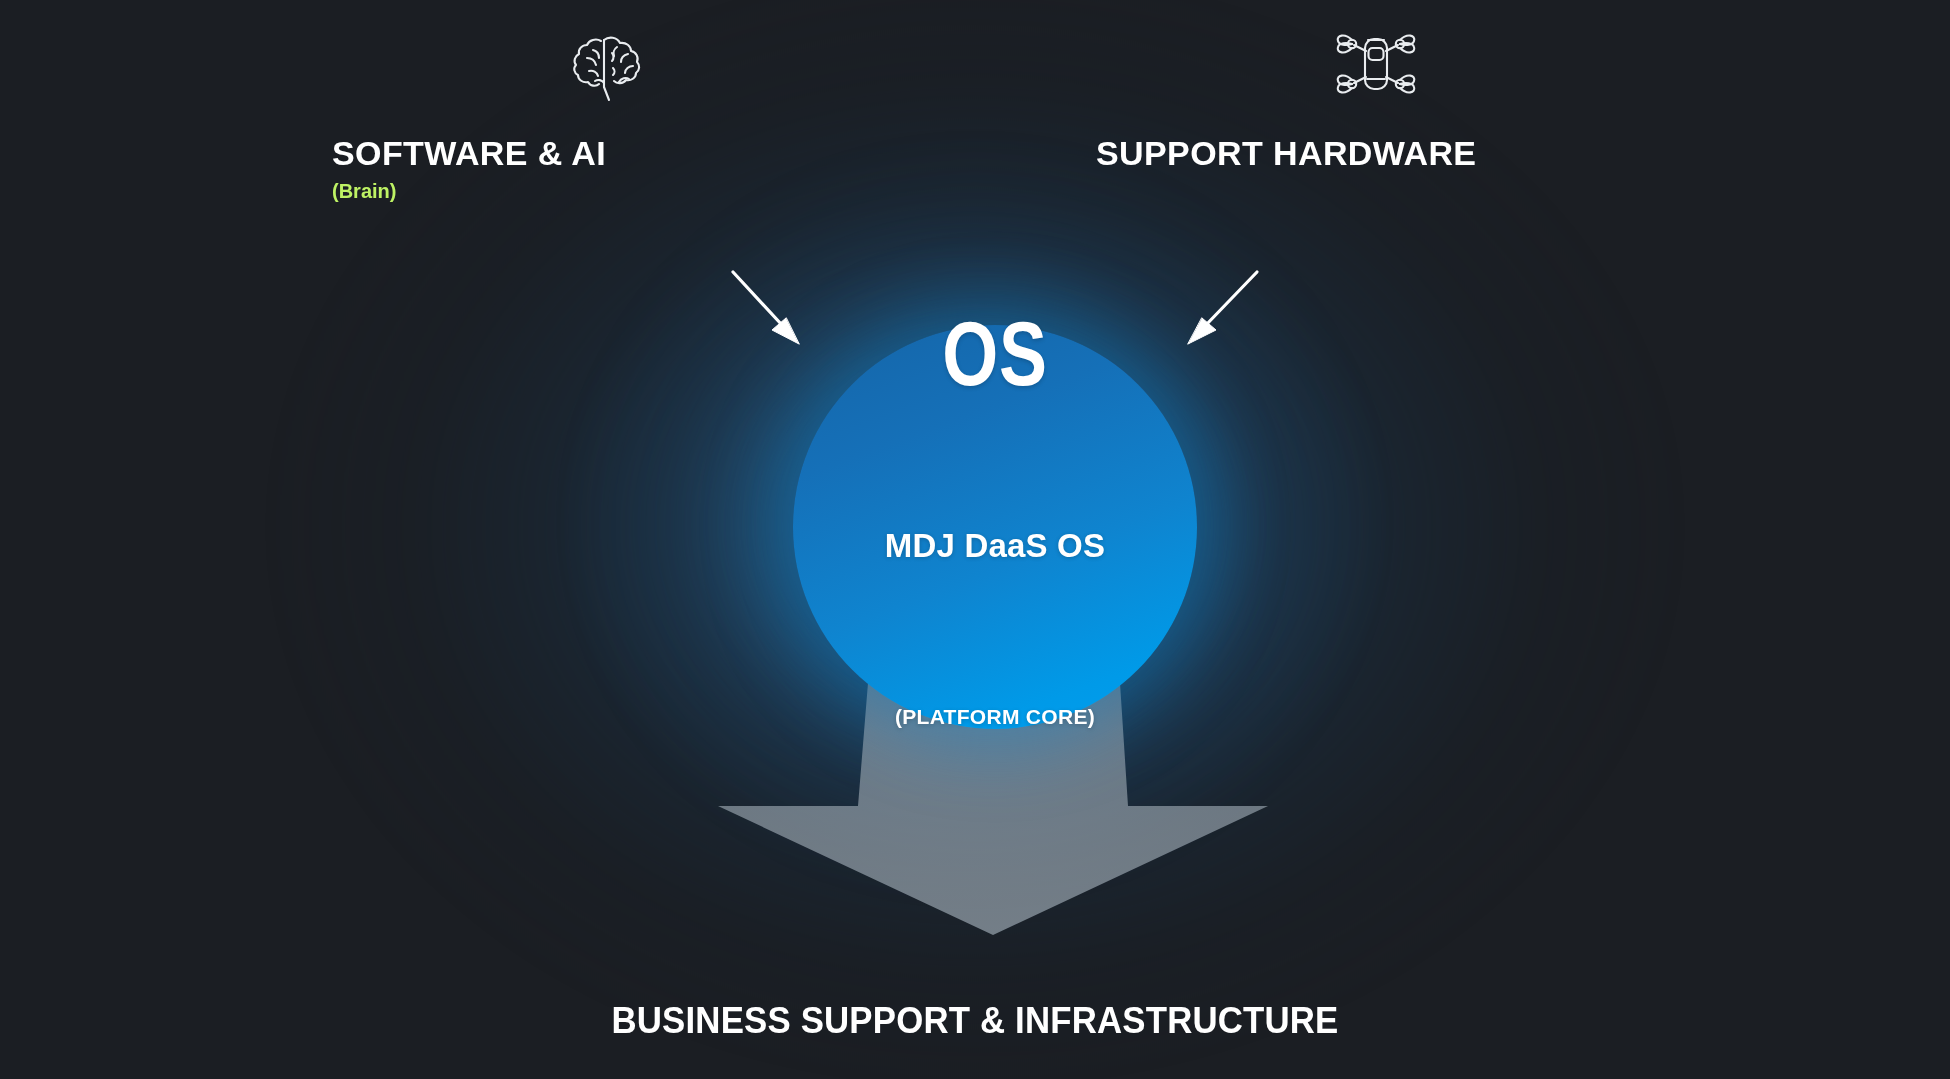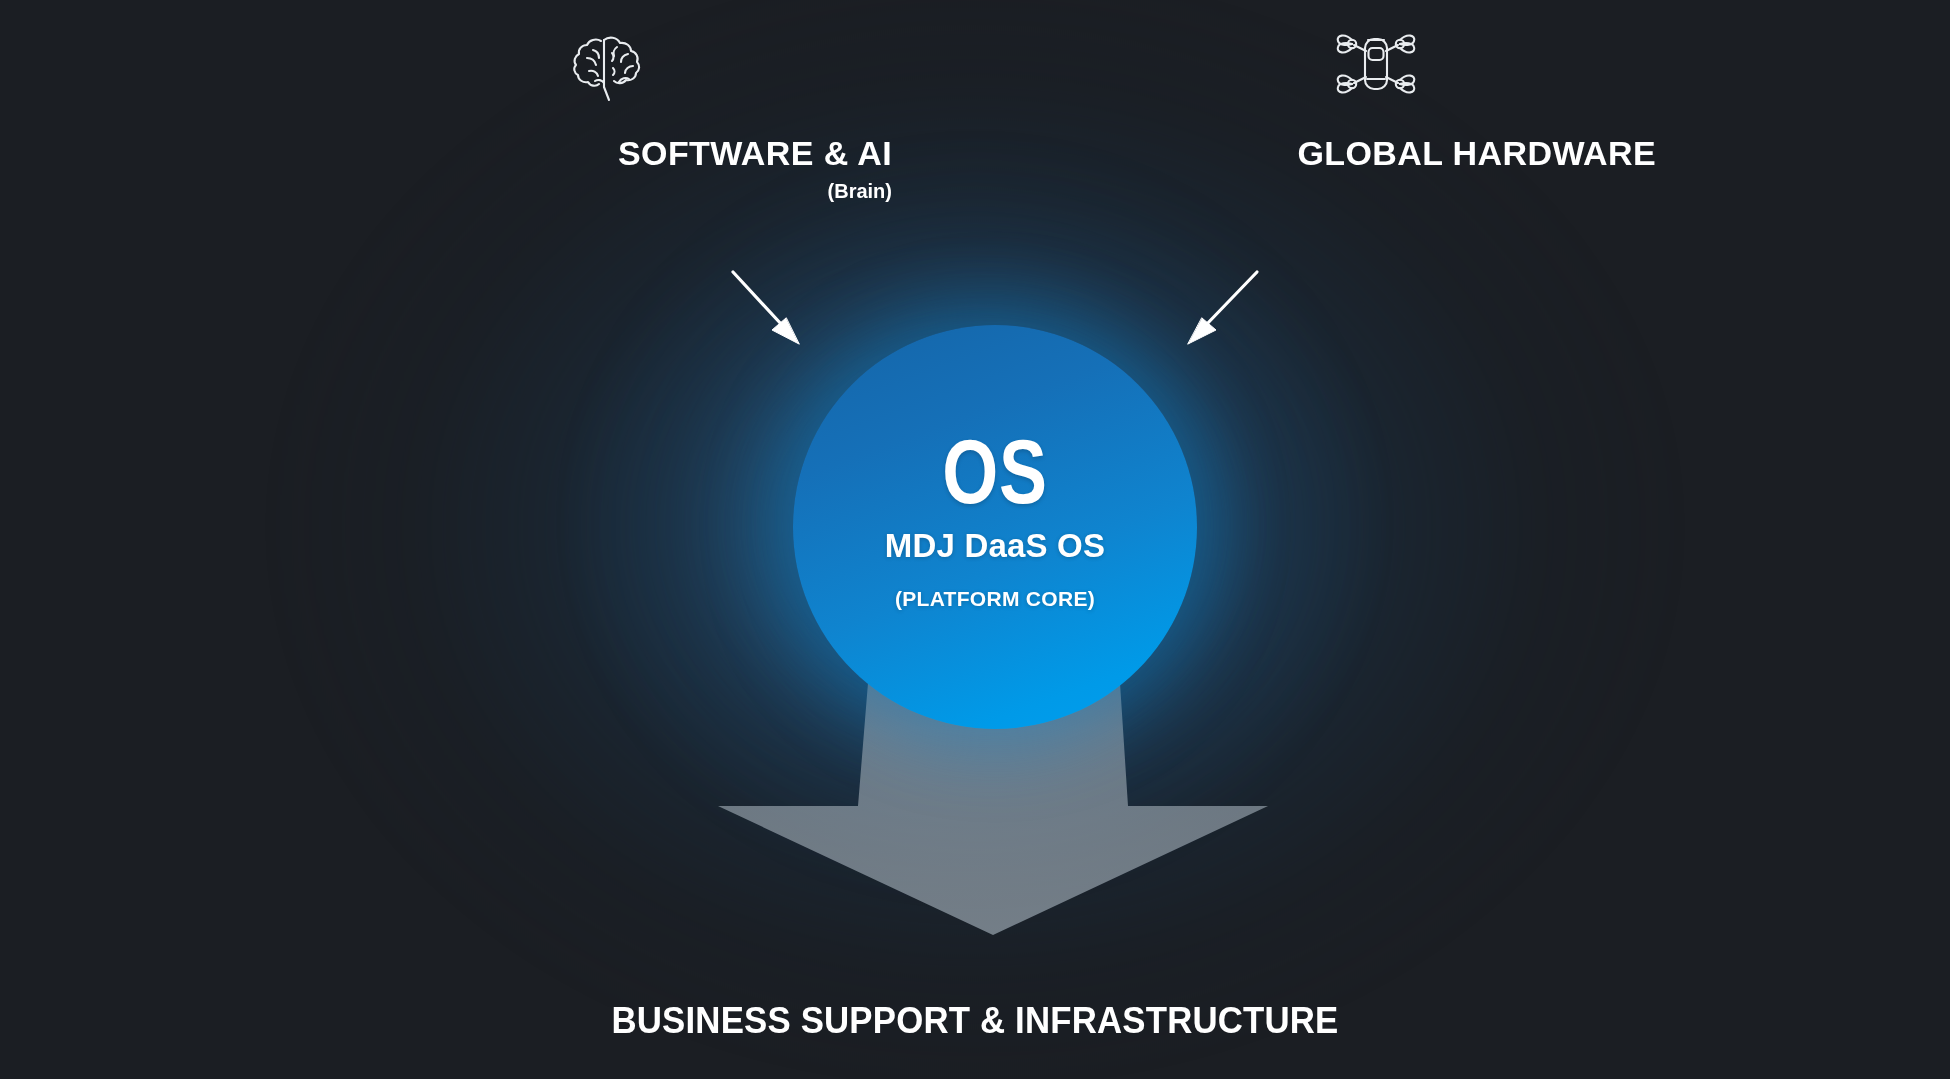--- a/index.html
+++ b/index.html
@@ -48,21 +48,21 @@
         rgba(40, 104, 152, 0.34) 45%,
         rgba(30, 70, 104, 0.10) 75%,
         rgba(27, 30, 35, 0) 100%);
     pointer-events: none;
     filter: blur(14px);
   }
 
   
   .col {
     position: absolute;
-    text-align: right;
+    text-align: left;
     width: 560px;
   }
   .col-left  { left: 332px;  top: 22px; }
   .col-right { left: 1096px; top: 22px; }
 
   .icon-wrap {
     height: 92px;
     display: flex;
     align-items: center;
     justify-content: center;
@@ -74,21 +74,21 @@
     font-weight: bold;
     letter-spacing: 0.4px;
     color: #ffffff;
     line-height: 1.05;
     margin-top: 22px;
     white-space: nowrap;
   }
   .col-sub {
     font-size: 20px;
     font-weight: bold;
-    color: #ffffff;
+    color: #bef264;
     margin-top: 8px;
   }
 
   
   .big-arrow {
     position: absolute;
     left: 0; top: 0;
     width: 1950px; height: 1079px;
     pointer-events: none;
   }
@@ -106,21 +106,21 @@
     position: absolute;
     left: 793px;
     top: 325px;
     width: 404px;
     height: 404px;
     border-radius: 50%;
     background: linear-gradient(160deg, #1565a8 0%, #1570b8 28%, #0f84cf 58%, #009ae8 85%, #009ff0 100%);
     display: flex;
     flex-direction: column;
     align-items: center;
-    justify-content: center;
+    justify-content: space-between;
     box-shadow: 0 0 70px 18px rgba(0, 130, 205, 0.35);
   }
   .core-os {
     font-size: 90px;
     font-weight: bold;
     color: #ffffff;
     letter-spacing: 1px;
     line-height: 0.96;
     transform: scaleX(0.80);
     margin-top: -14px;
@@ -238,18 +238,18 @@
         <path d="M18 11c-7-7-16-5-14 1 1 4 8 5 14 3"></path>
         <path d="M18 19c-7 7-16 5-14-1 1-4 8-5 14-3"></path>
         <path d="M66 11c7-7 16-5 14 1-1 4-8 5-14 3"></path>
         <path d="M66 19c7 7 16 5 14-1-1-4-8-5-14-3"></path>
         <path d="M18 51c-7-7-16-5-14 1 1 4 8 5 14 3"></path>
         <path d="M18 59c-7 7-16 5-14-1 1-4 8-5 14-3"></path>
         <path d="M66 51c7-7 16-5 14 1-1 4-8 5-14 3"></path>
         <path d="M66 59c7 7 16 5 14-1-1-4-8-5-14-3"></path>
       </svg>
     </div>
-    <div class="col-title">GLOBAL HARDWARE</div>
+    <div class="col-title">SUPPORT HARDWARE</div>
   </div>
 
   <div class="footer">BUSINESS SUPPORT &amp; INFRASTRUCTURE</div>
 
 </div>
 
 </body></html>

